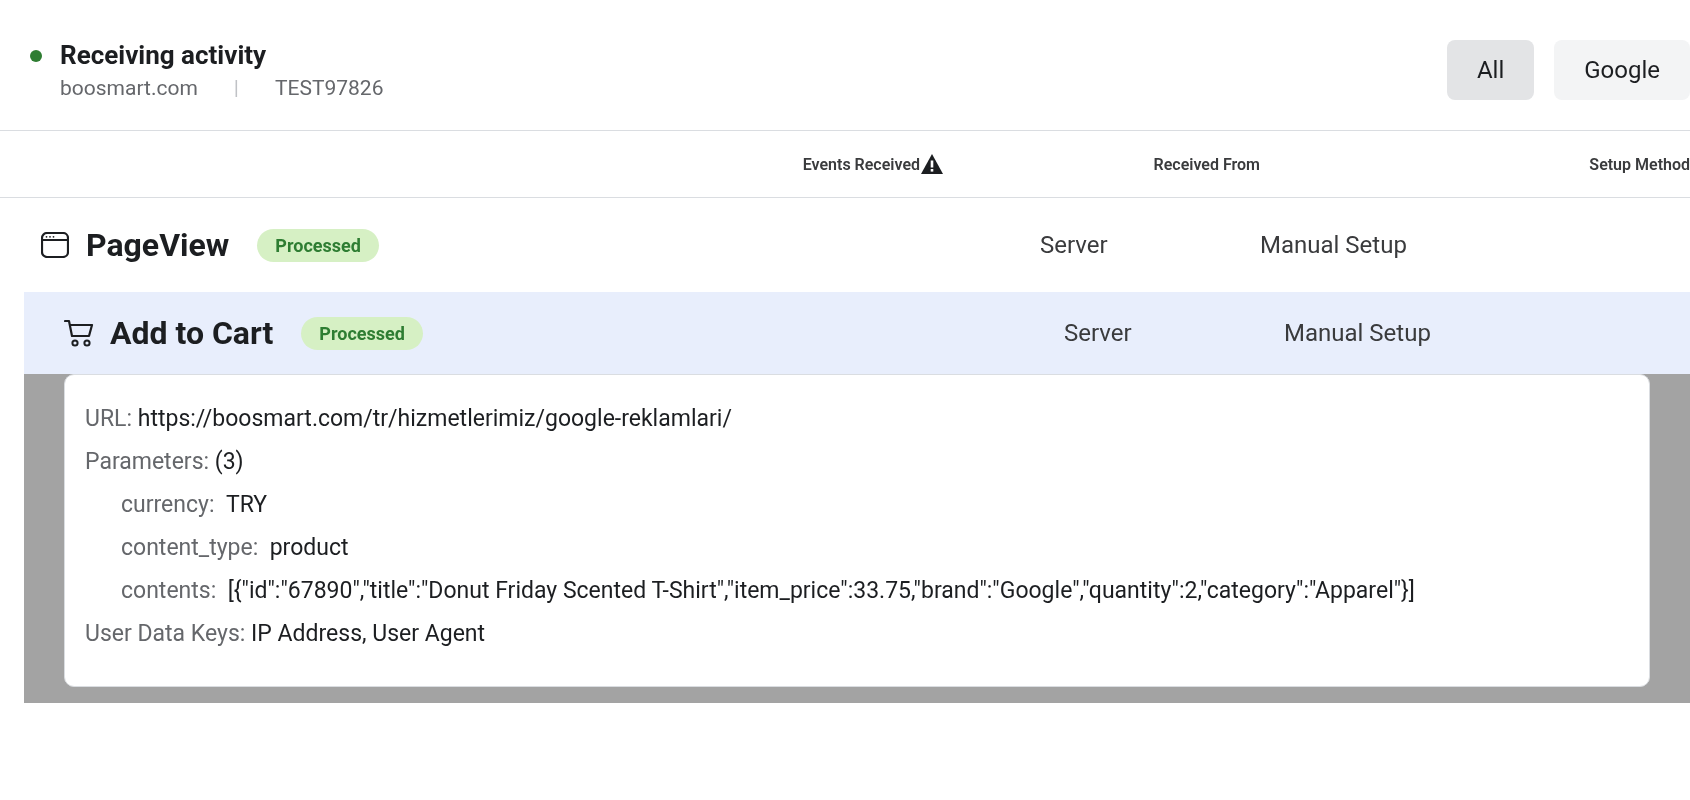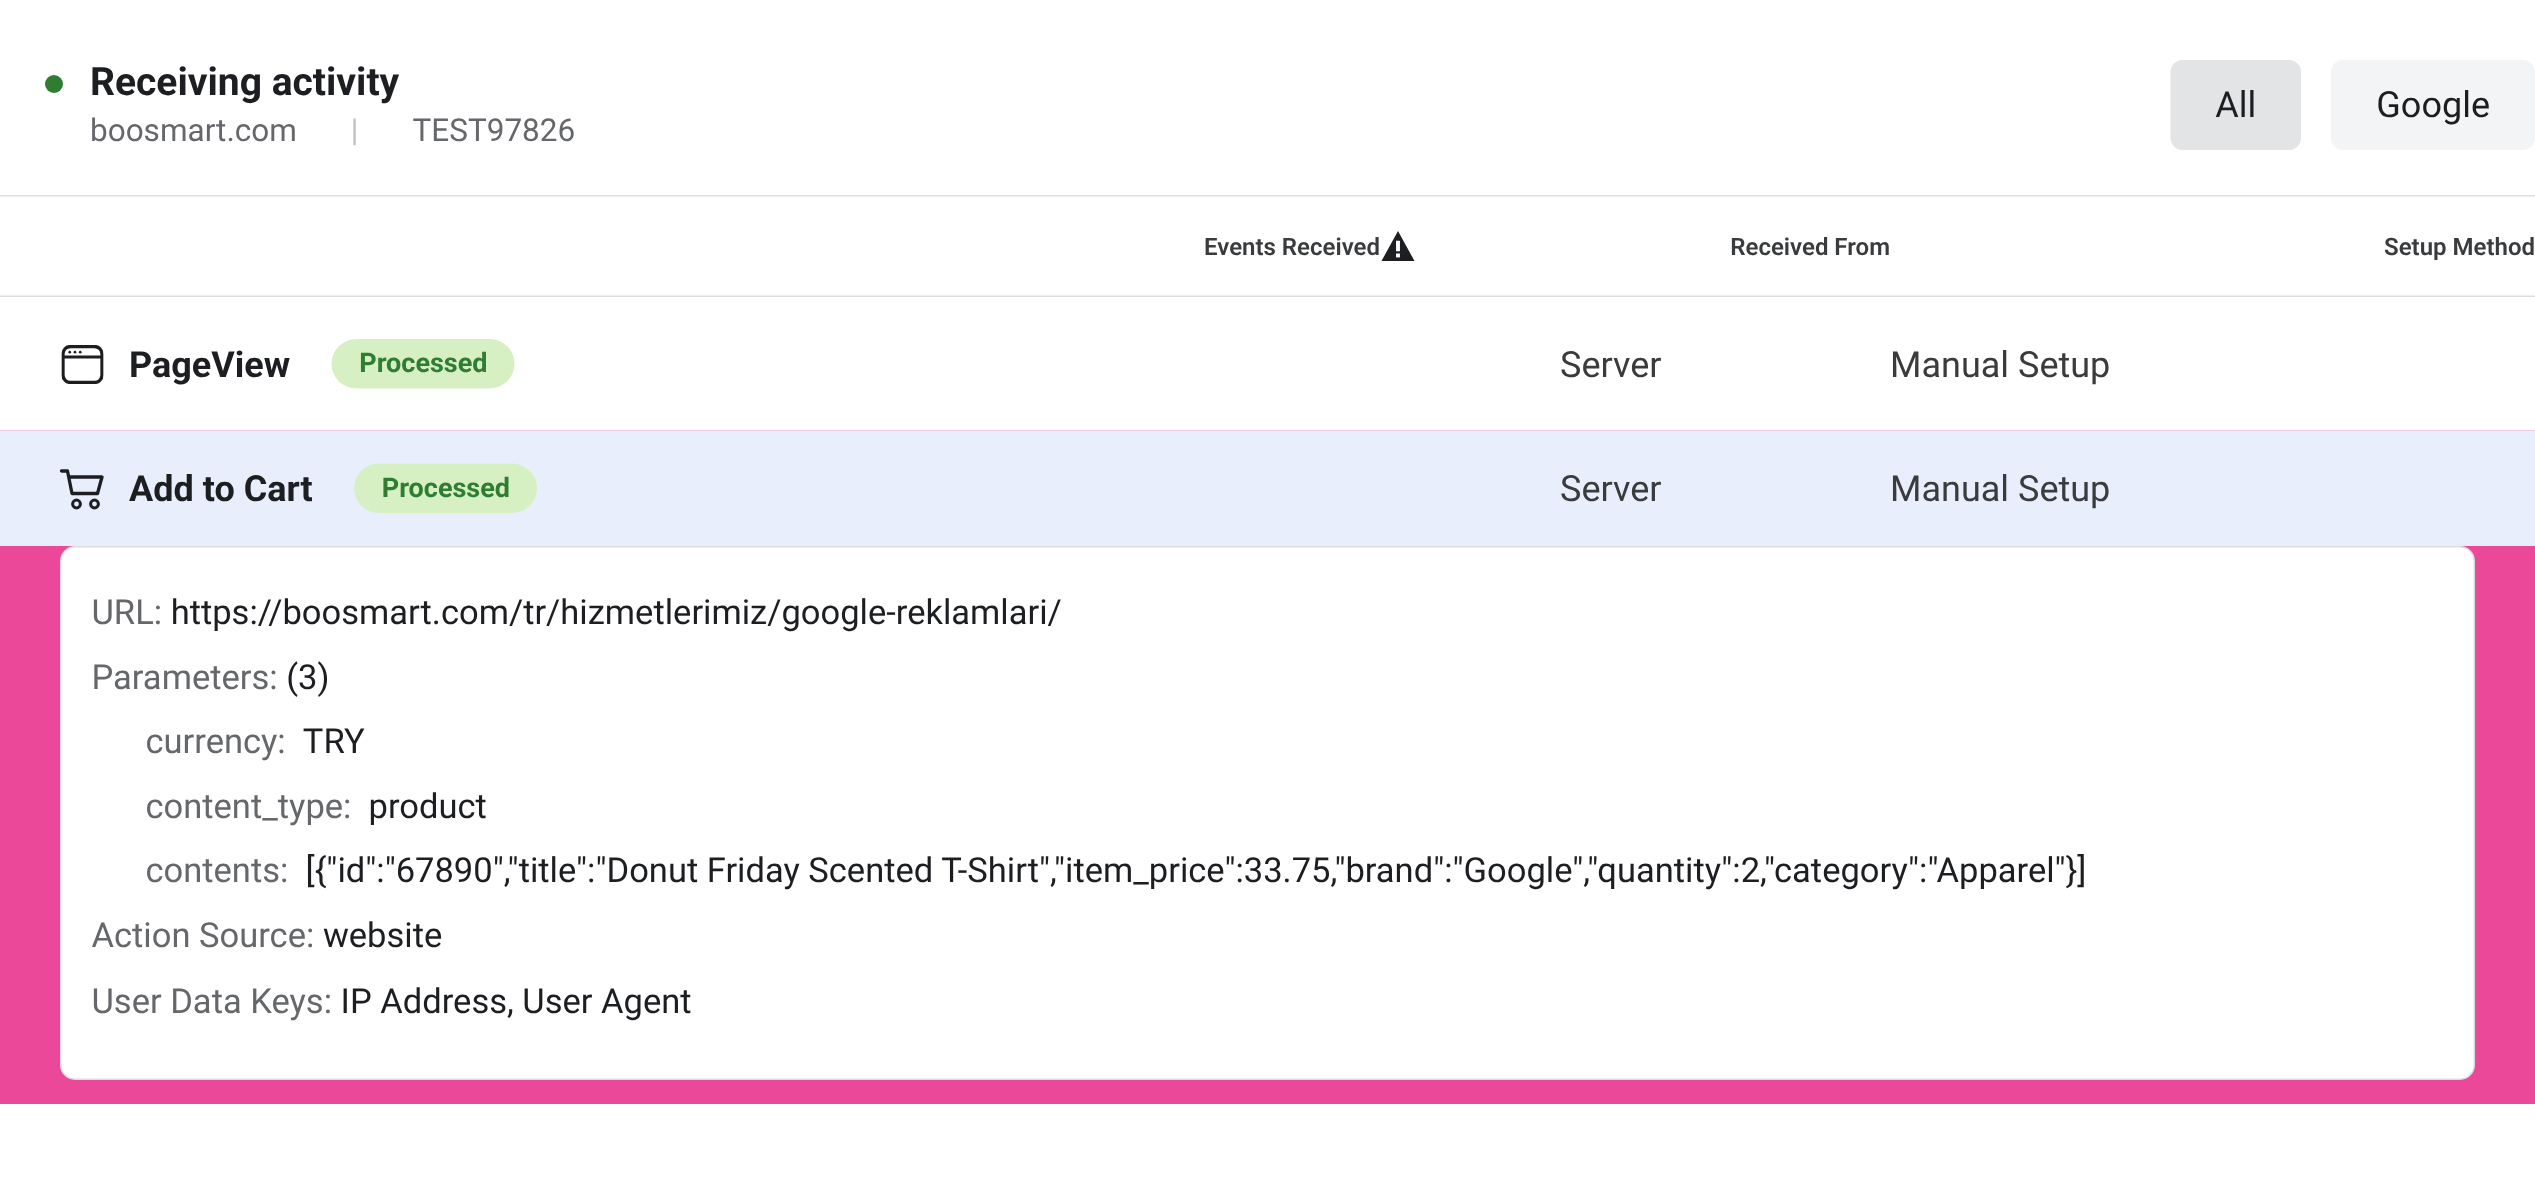--- a/index.html
+++ b/index.html
@@ -93,21 +93,21 @@
   .event-icon {
     width: 30px;
     height: 30px;
     display: flex;
     align-items: center;
     justify-content: center;
     flex-shrink: 0;
     color: #1c1e21;
   }
   .event-name {
-    font-size: 24px;
+    font-size: 32px;
     font-weight: 700;
     color: #1c1e21;
   }
   .badge {
     margin-left: 12px;
     background: #d6f0c4;
     color: #2e7d32;
     font-weight: 700;
     font-size: 18px;
     padding: 6px 18px;
@@ -117,22 +117,23 @@
   .details-box {
     margin: 0 40px 0 40px;
     background: #fff;
     border: 1px solid #dadde1;
     border-radius: 10px;
     padding: 24px 20px 28px 20px;
     font-size: 23px;
     line-height: 1.7;
   }
   .expanded-wrapper {
-    background: #ec4899;
+    background: #a3a3a3;
     padding-bottom: 16px;
+    margin-left: 24px;
   }
   .detail-line { margin-bottom: 4px; }
   .detail-label { color: #65676b; }
   .detail-value { color: #1c1e21; }
   .param-count { color: #1c1e21; }
   .param-indent { padding-left: 36px; }
   .param-key { color: #65676b; }
   .param-val { color: #1c1e21; }
   svg { display: block; }
 </style>
@@ -222,21 +223,17 @@
     </div>
     <div class="detail-line param-indent">
       <span class="param-key">content_type:</span>
       &nbsp;<span class="param-val">product</span>
     </div>
     <div class="detail-line param-indent">
       <span class="param-key">contents:</span>
       &nbsp;<span class="param-val">[{"id":"67890","title":"Donut Friday Scented T-Shirt","item_price":33.75,"brand":"Google","quantity":2,"category":"Apparel"}]</span>
     </div>
     <div class="detail-line">
-      <span class="detail-label">Action Source:</span>
-      <span class="detail-value">website</span>
-    </div>
-    <div class="detail-line">
       <span class="detail-label">User Data Keys:</span>
       <span class="detail-value">IP Address, User Agent</span>
     </div>
   </div>
 </div>
 
 </body></html>

